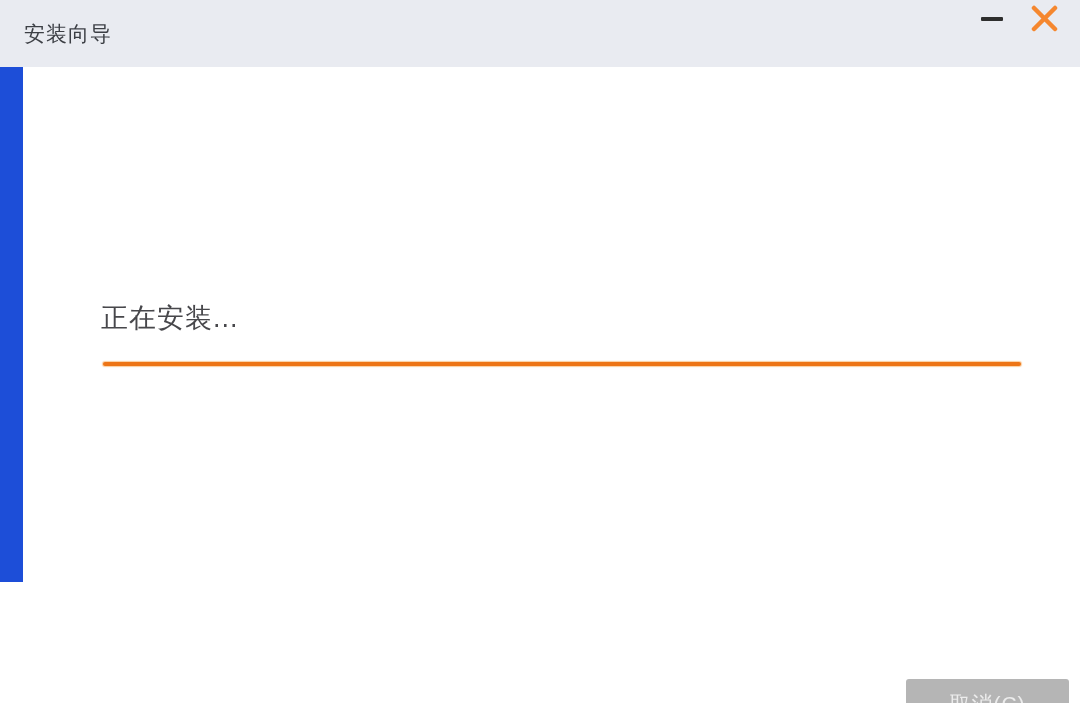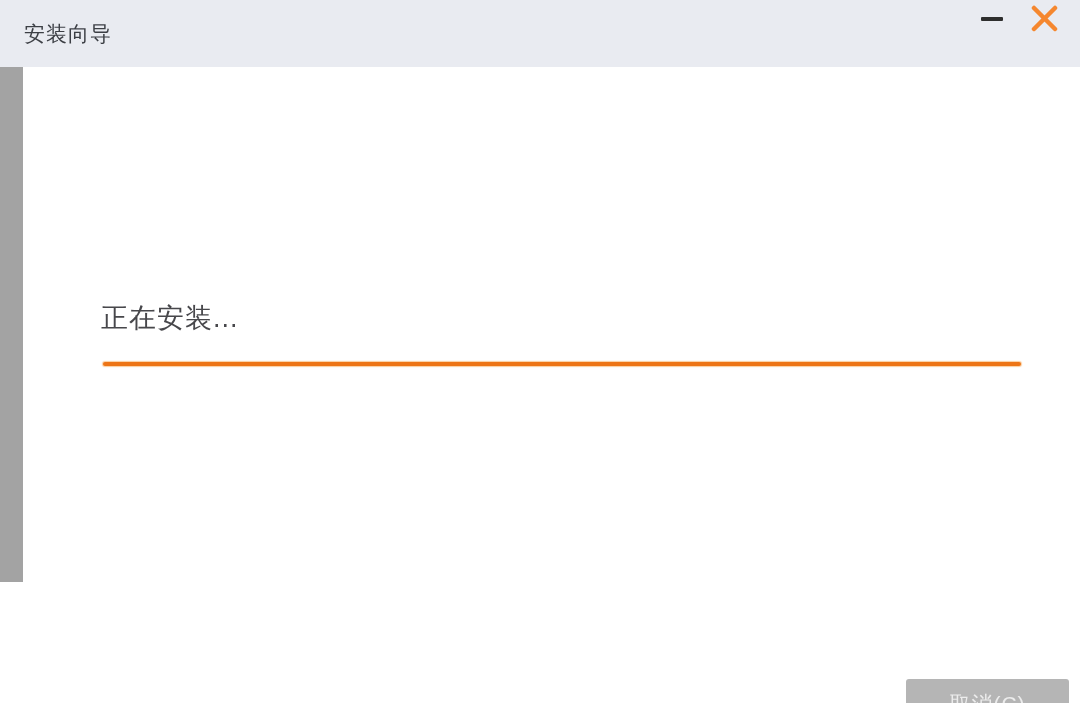--- a/index.html
+++ b/index.html
@@ -10,21 +10,21 @@
     width: 1080px;
     height: 703px;
     font-family: "Liberation Sans", "DejaVu Sans", sans-serif;
     background: #ffffff;
     overflow: hidden;
   }
   .window {
     position: relative;
     width: 1080px;
     height: 582px;
-    background: #a3a3a3;
+    background: #1d4ed8;
   }
   
   .titlebar {
     position: absolute;
     top: 0; left: 0;
     width: 100%;
     height: 67px;
     background: #e9ebf1;
     display: flex;
     align-items: center;

